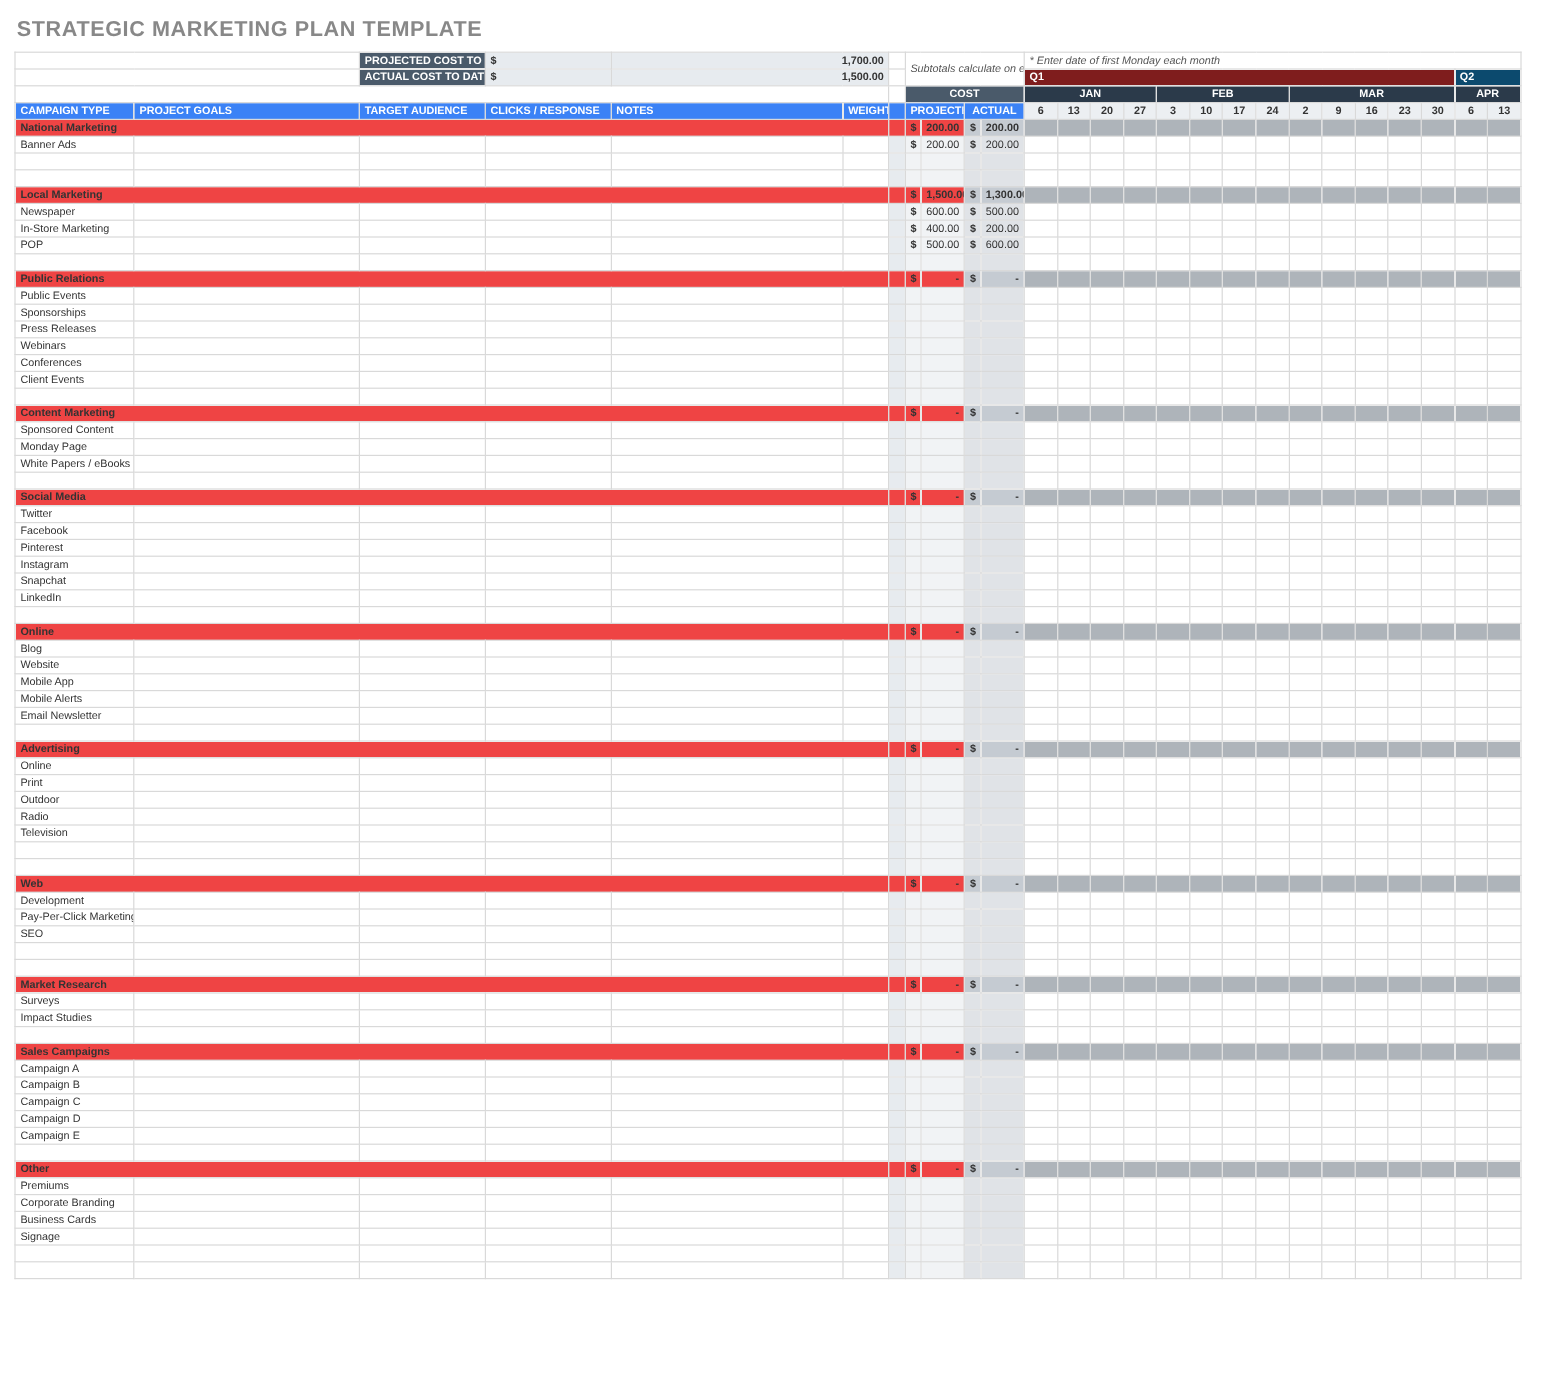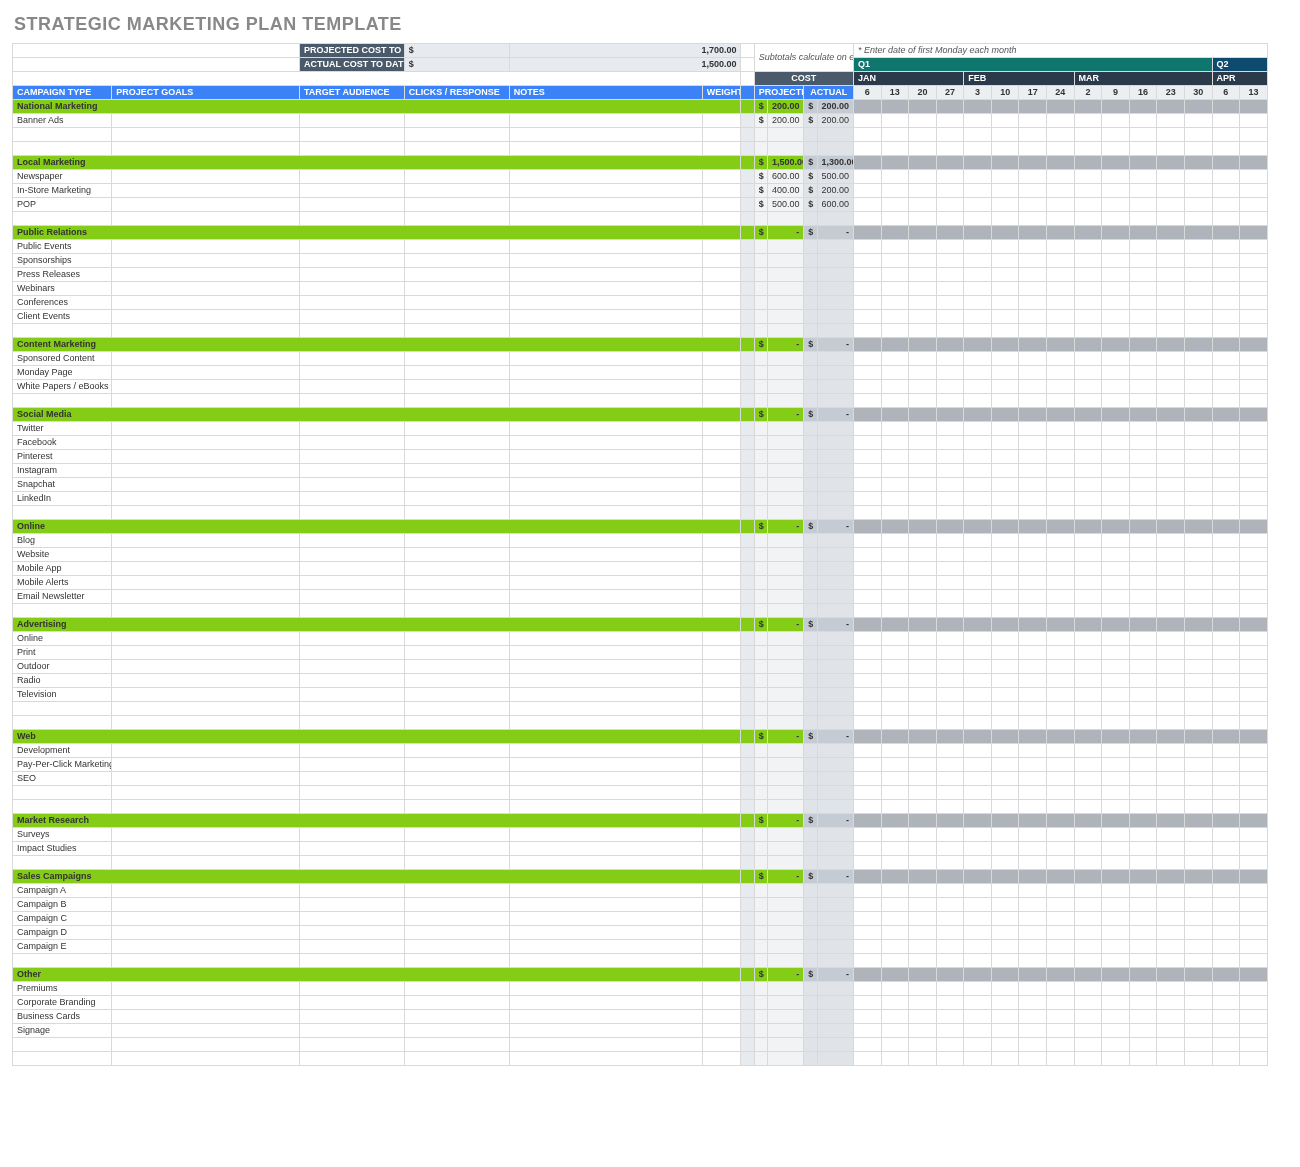--- a/index.html
+++ b/index.html
@@ -5,31 +5,31 @@
   html,body { margin:0; padding:0; font-family:Arial, Helvetica, sans-serif; background:#fff; color:#333; }
   #wrap { width:1280px; padding:10px 12px 30px 12px; box-sizing:border-box; }
   .title { font-size:18px; font-weight:700; letter-spacing:.5px; color:#888; margin:4px 0 8px 2px; }
   table.sheet { border-collapse:collapse; width:100%; table-layout:fixed; }
   table.sheet td, table.sheet th { border:1px solid #d9d9d9; font-size:9px; padding:0 4px; height:13px; line-height:13px; overflow:hidden; white-space:nowrap; }
   td.no-border, th.no-border { border:none; }
   .dark   { background:#3b82f6; color:#fff; font-weight:700; }
   .slate  { background:#4a5a6a; color:#fff; font-weight:700; }
   .band1  { background:#e7ebef; }      
   .grey   { background:#aeb4ba; }      
-  .band2  { background:#84cc16; }      
+  .band2  { background:#ef4444; }      
   .band3  { background:#c5cbd2; }
   .costL  { background:#f1f3f5; }      
   .costR  { background:#e0e3e7; }      
   .right  { text-align:right; }
   .center { text-align:center; }
   .bold   { font-weight:700; }
   .note   { font-size:9px; font-style:italic; color:#555; border:none; }
   .tiny-cap { font-size:8px; }
-  .m-head { background:#2b3a4a; color:#fff; font-weight:700; text-align:left; padding-left:4px; }
-  .q-head { background:#0f766e; color:#fff; font-weight:700; text-align:left; padding-left:4px; }
+  .m-head { background:#2b3a4a; color:#fff; font-weight:700; text-align:center; padding-left:4px; }
+  .q-head { background:#7f1d1d; color:#fff; font-weight:700; text-align:left; padding-left:4px; }
   .q-accent { background:#0c4a6e; color:#fff; font-weight:700; text-align:left; padding-left:4px;}
   .day    { background:#eceff2; text-align:center; font-weight:700; }
 </style>
 </head>
 <body>
 
 <div id="wrap">
   <div class="title">STRATEGIC MARKETING PLAN TEMPLATE</div>
   <table class="sheet" id="grid">
       <colgroup>

